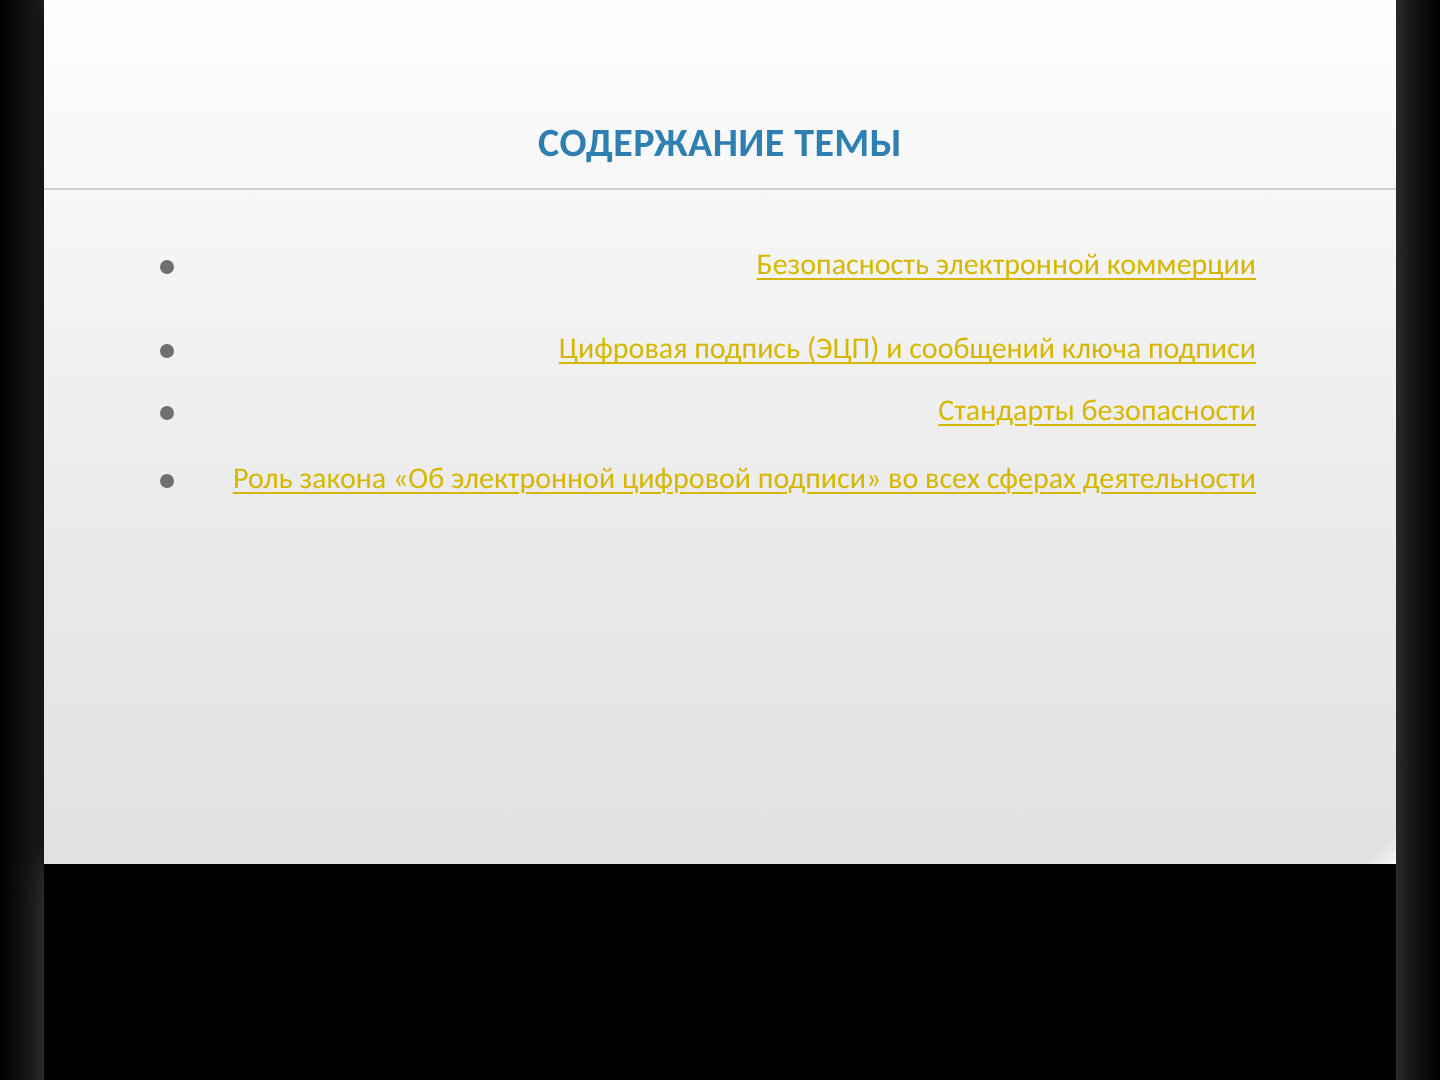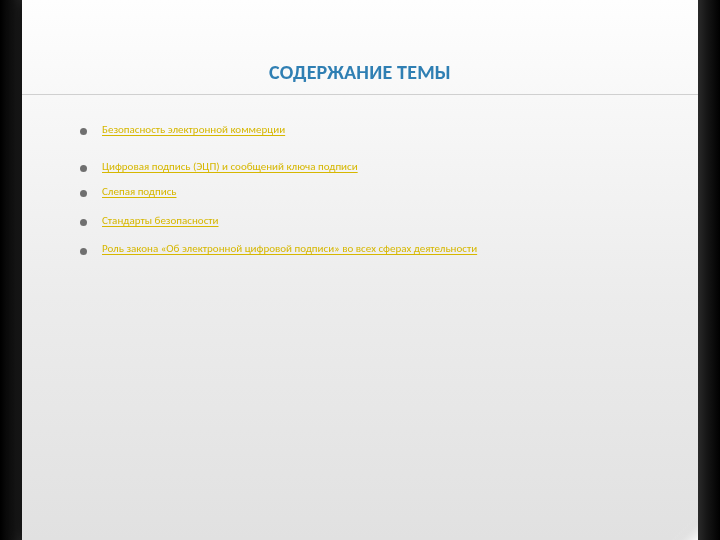--- a/index.html
+++ b/index.html
@@ -12,21 +12,21 @@
     position: relative;
     width: 720px;
     height: 540px;
     background: #000;
   }
   .slide {
     position: absolute;
     left: 22px;
     top: 0;
     width: 676px;
-    height: 540px;
+    height: 432px;
     background: linear-gradient(to bottom, #fefefe 0%, #f8f8f8 18%, #ececec 55%, #e1e1e1 100%);
     box-shadow: -6px 0 14px rgba(0,0,0,0.55), 6px 0 14px rgba(0,0,0,0.55);
   }
   
   .stage::before, .stage::after {
     content: "";
     position: absolute;
     top: 0; bottom: 0;
     width: 22px;
     background: linear-gradient(to right, #000 0%, #161616 60%, #2a2a2a 100%);
@@ -56,22 +56,23 @@
   .content {
     padding: 28px 70px 0 58px;
   }
   ul.toc {
     list-style: none;
   }
   ul.toc > li {
     position: relative;
     padding-left: 22px;
     color: #d6b700;
-    font-size: 11px;
+    font-size: 15px;
     line-height: 1.35;
+    text-align: right;
   }
   ul.toc > li.gap-lg { margin-bottom: 22px; }
   ul.toc > li.gap-sm { margin-bottom: 10px; }
   ul.toc > li.gap-md { margin-bottom: 14px; }
   ul.toc > li::before {
     content: "";
     position: absolute;
     left: 0;
     top: 0.48em;
     width: 7px;
@@ -119,23 +120,20 @@
 
     <div class="content">
       <ul class="toc">
         <li class="gap-lg">
           <a>Безопасность электронной коммерции</a>
         </li>
         <li class="gap-sm">
           <a>Цифровая подпись (ЭЦП) и сообщений ключа подписи</a>
         </li>
         <li class="gap-md">
-          <a>Слепая подпись</a>
-        </li>
-        <li class="gap-md">
           <a>Стандарты безопасности</a>
         </li>
         <li>
           <a>Роль закона «Об электронной цифровой подписи» во всех сферах деятельности</a>
         </li>
       </ul>
     </div>
 
     <div class="curl"></div>
   </div>

